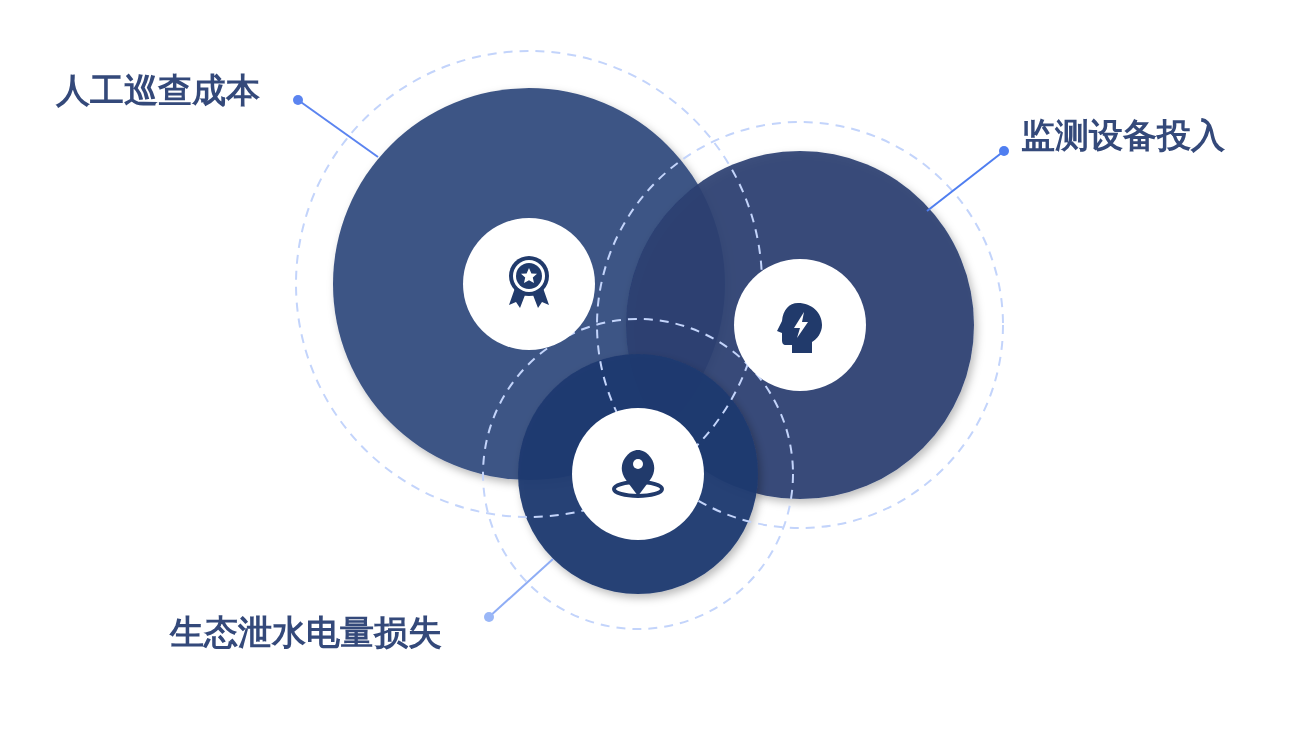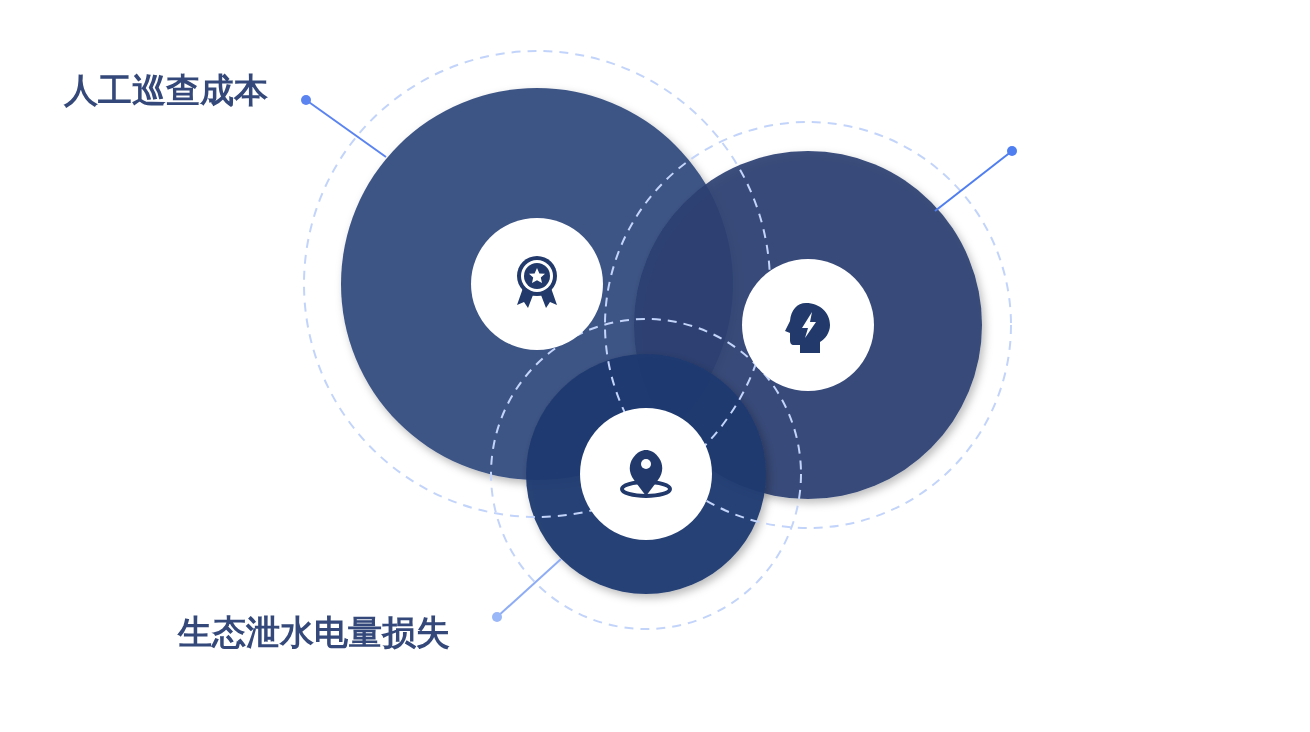--- a/index.html
+++ b/index.html
@@ -1,20 +1,20 @@
 <!DOCTYPE html>
 <html><head>
 <meta charset="utf-8">
 <style>
   html, body { margin: 0; padding: 0; }
   body {
     width: 1310px; height: 732px; background: #ffffff; position: relative; overflow: hidden;
     font-family: "DejaVu Sans", "Liberation Sans", sans-serif;
   }
-  .stage { position: absolute; left: 8px; top: 0; width: 1137px; height: 732px; }
+  .stage { position: absolute; left: 0; top: 0; width: 1137px; height: 732px; }
   .label {
     position: absolute; font-weight: bold; font-size: 34px; color: #34497a;
     letter-spacing: 0px; white-space: nowrap; line-height: 1;
   }
   #label-1 { left: 56px; top: 73px; }
   #label-2 { left: 1021px; top: 118px; }
   #label-3 { left: 170px; top: 615px; text-align: center; }
 </style>
 </head>
 <body>
@@ -79,14 +79,15 @@
     </g>
 
     <g transform="translate(638,474)">
       <ellipse cx="0" cy="15" rx="24" ry="7" fill="none" stroke="#213a6b" stroke-width="4"></ellipse>
       <path d="M0 22 L-12 6 C-18 -2 -17 -10 -13 -16 C-9 -22 -4 -24 0 -24 C4 -24 9 -22 13 -16 C17 -10 18 -2 12 6 Z" fill="#213a6b"></path>
       <circle cx="0" cy="-10" r="5" fill="#ffffff"></circle>
     </g>
   </svg>
 
   <div class="label" id="label-1">人工巡查成本</div>
+  <div class="label" id="label-2">监测设备投入</div>
   <div class="label" id="label-3">生态泄水电量损失</div>
 </div>
 
 </body></html>

